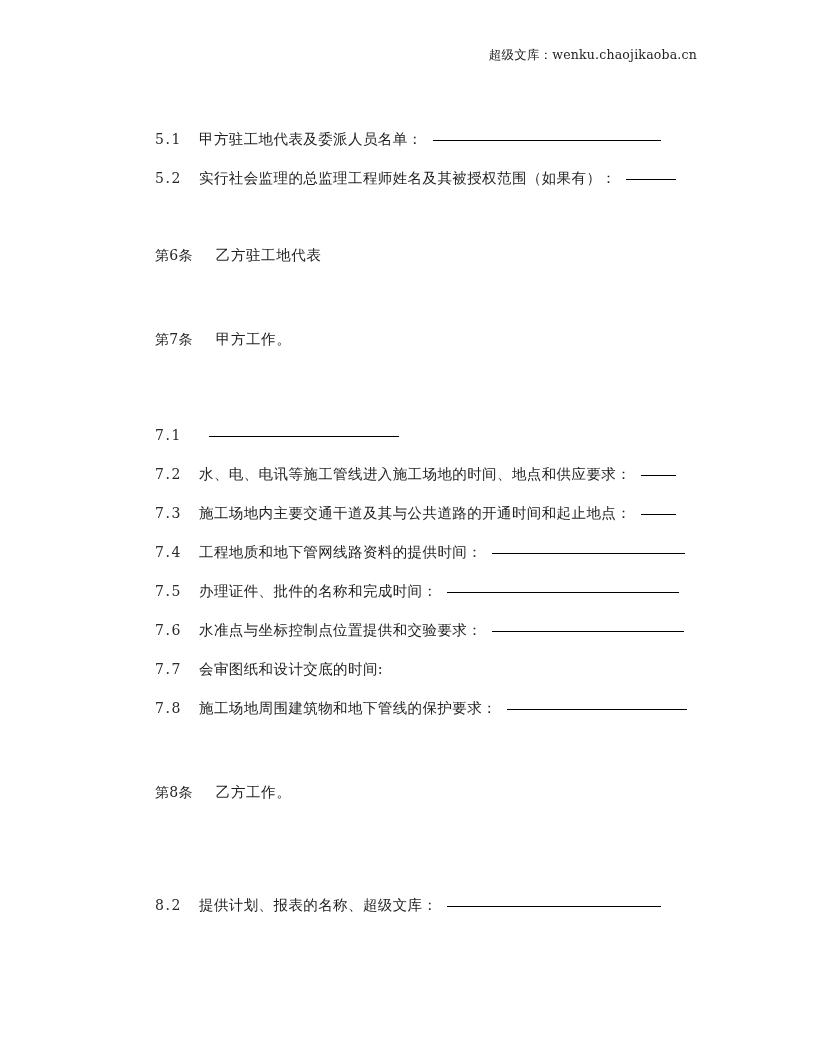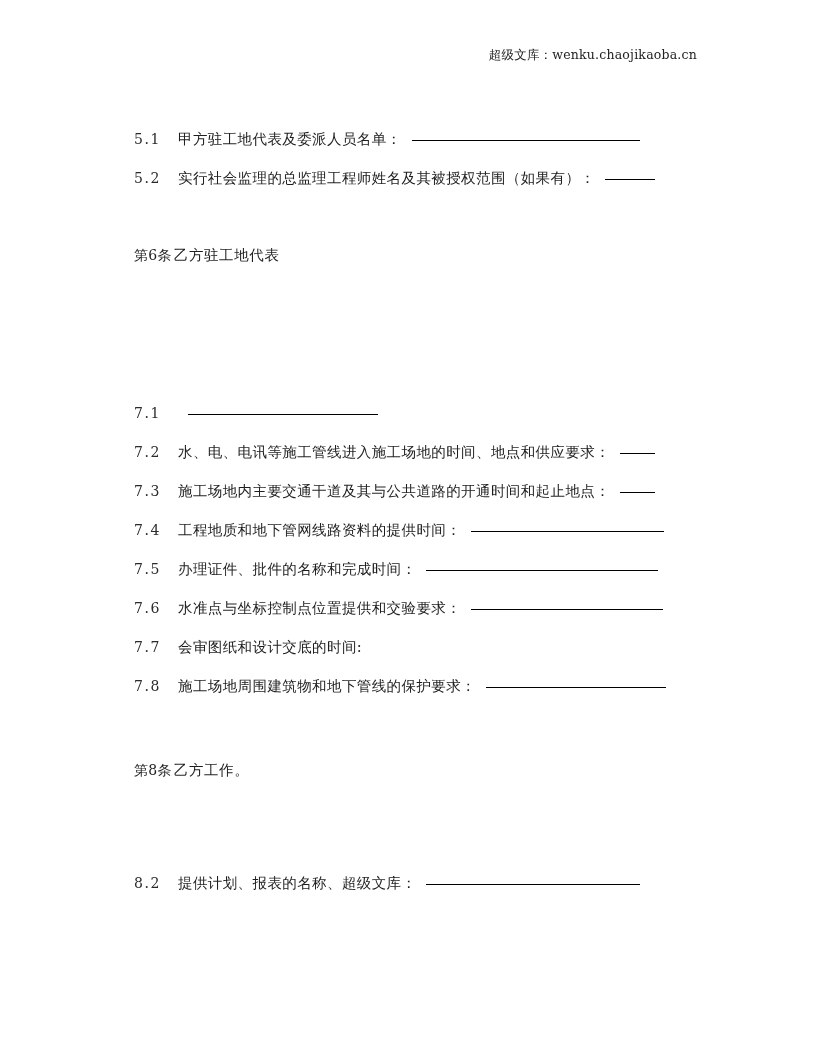--- a/index.html
+++ b/index.html
@@ -33,21 +33,21 @@
     font-size: 12.5px;
     line-height: 18px;
     color: #222222;
     white-space: nowrap;
     letter-spacing: 0.2px;
   }
 
   
   .body-col {
     position: absolute;
-    left: 134px;
+    left: 155px;
     top: 128px;
     width: 552px;
   }
 
   
   .clause {
     position: relative;
     display: flex;
     align-items: baseline;
     font-size: 14.5px;
@@ -86,21 +86,21 @@
     line-height: 22px;
     white-space: nowrap;
     letter-spacing: 0.4px;
     color: #1e1e1e;
   }
   .section .sec-label {
     font-size: 14px;
     letter-spacing: 0.3px;
   }
   .section .sec-title {
-    margin-left: 2px;
+    margin-left: 23px;
     letter-spacing: 0.6px;
   }
 
   
   .gap-xs { height: 17px; }
   .gap-m  { height: 55px; }
   .gap-l  { height: 62px; }
   .gap-xl { height: 74px; }
 </style>
 </head>
@@ -127,20 +127,23 @@
     </div>
 
     <div class="gap-m"></div>
 
     <div class="section">
       <span class="sec-label">第6条</span><span class="sec-title">乙方驻工地代表</span>
     </div>
 
     <div class="gap-l"></div>
 
+    <div class="section">
+      <span class="sec-label">第7条</span><span class="sec-title">甲方工作。</span>
+    </div>
 
     <div class="gap-xl"></div>
 
     <div class="clause">
       <span class="clause-num">7.1</span>
       <span class="fill-line" style="width: 190px; margin-left: 10px;"></span>
     </div>
     <div class="gap-xs"></div>
 
     <div class="clause">

